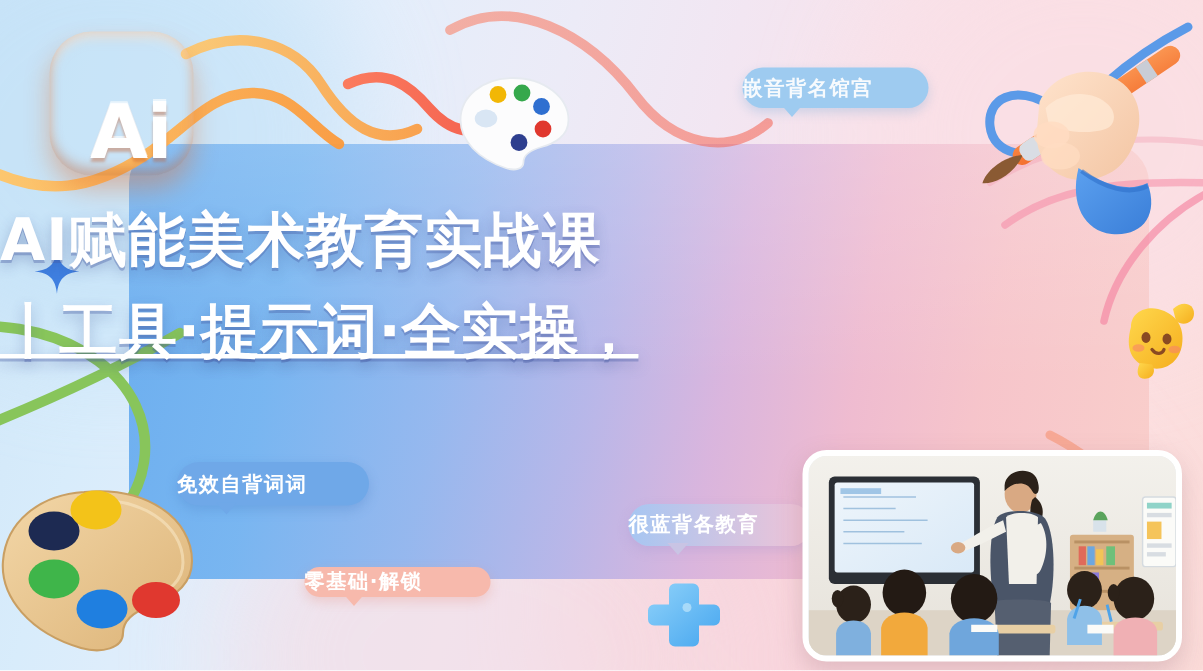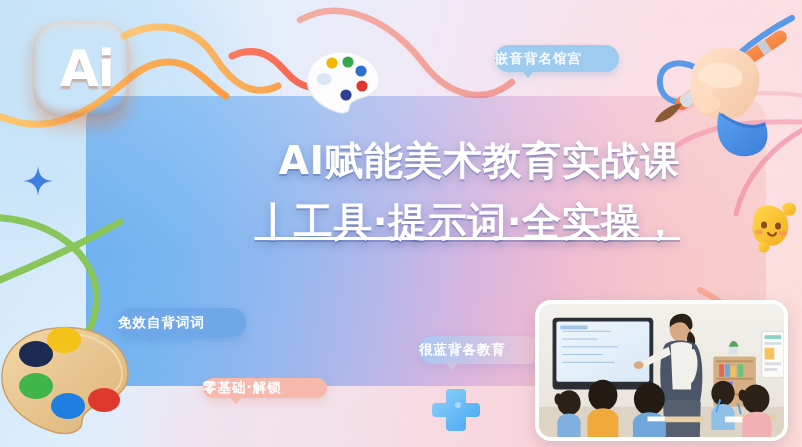--- a/index.html
+++ b/index.html
@@ -59,35 +59,35 @@
   
   .deco-svg { position: absolute; left: 0; top: 0; width: 802px; height: 447px; pointer-events: none; }
 
   
   #ai-logo {
     position: absolute; left: 33px; top: 21px;
     width: 96px; height: 96px;
     border-radius: 28px;
     background: linear-gradient(160deg, #ffa košík 0%, #ff9d4e 0%, #f9823a 55%, #ef6f2b 100%);
     box-shadow: 0 9px 16px rgba(226,110,45,.38), inset 0 -5px 8px rgba(190,80,25,.35), inset 0 4px 7px rgba(255,215,180,.55);
-    display: flex; align-items: center; justify-content: center; padding-left: 12px;
+    display: flex; align-items: flex-end; justify-content: center; padding-left: 12px;
   }
   #ai-logo-text {
     font-family: "DejaVu Sans", sans-serif;
     font-size: 50px; font-weight: 700; color: #fff;
     letter-spacing: -1px;
     text-shadow: 0 3px 2px rgba(200,90,35,.40), 0 -1px 0 rgba(255,255,255,.6);
   }
 
   
   #headline {
     position: absolute;
     left: 0; top: 140px;
     width: 680px;
-    text-align: right;
+    text-align: left;
     line-height: 1.06;
   }
   .hl-line {
     font-family: "DejaVu Sans", "Liberation Sans", sans-serif;
     font-weight: 700;
     white-space: nowrap;
   }
   .hl-1, .hl-2 {
     font-size: 39px;
     color: #ffffff;

